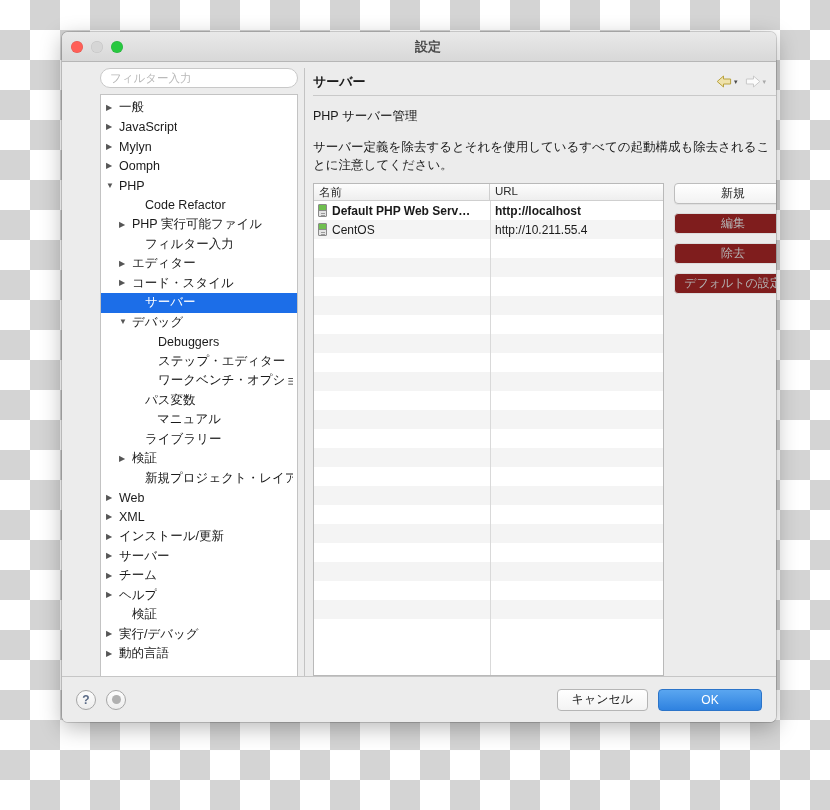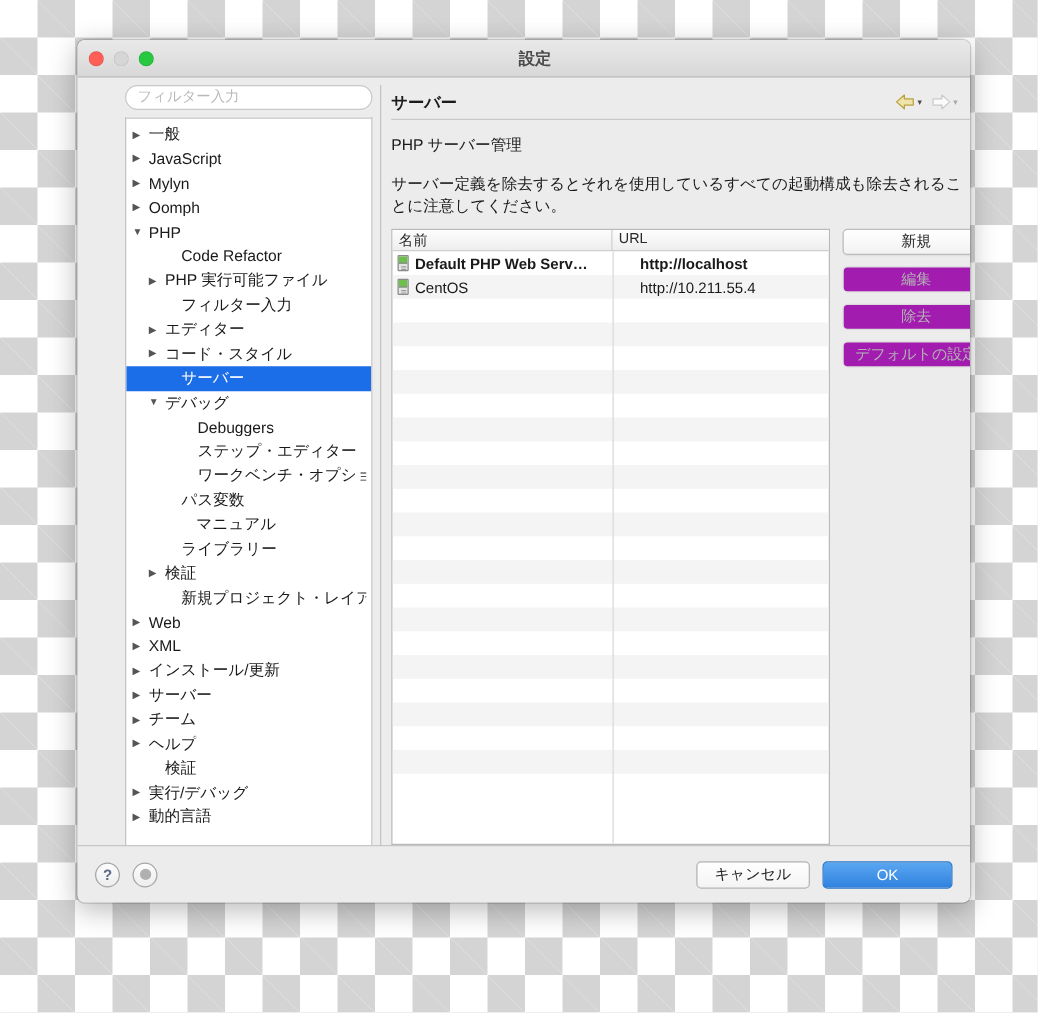--- a/index.html
+++ b/index.html
@@ -194,21 +194,21 @@
   .trow {
     height: 19px;
     display: flex;
     font-size: 12px;
     color: #1a1a1a;
     align-items: center;
   }
   .trow.alt { background: #f4f4f4; }
   .td { height: 100%; display: flex; align-items: center; overflow: hidden; white-space: nowrap; }
   .td.c0 { width: 176px; flex: 0 0 176px; padding-left: 4px; }
-  .td.c1 { flex: 1 1 auto; padding-left: 22px; }
+  .td.c1 { flex: 1 1 auto; padding-left: 5px; }
   .trow.bold .td { font-weight: bold; }
 
   
   .srv-icon {
     width: 9px; height: 13px;
     flex: 0 0 9px;
     margin-right: 5px;
     border: 1px solid #8a8a8a;
     border-radius: 1px;
     background: #e4e4e4;
@@ -252,21 +252,21 @@
     font-size: 12px;
     font-family: inherit;
     border: 1px solid #bdbdbd;
     background: linear-gradient(to bottom,#ffffff,#f2f2f2);
     color: #1d1d1d;
     box-shadow: 0 1px 0 rgba(0,0,0,0.05);
     cursor: pointer;
   }
   .sbtn.disabled {
     color: #b4b4b4;
-    background: #a21caf;
+    background: #7f1d1d;
     border-color: #dcdcdc;
     box-shadow: none;
     cursor: default;
   }
 
   
   #footer {
     height: 46px;
     flex: 0 0 46px;
     background: #ececec;

